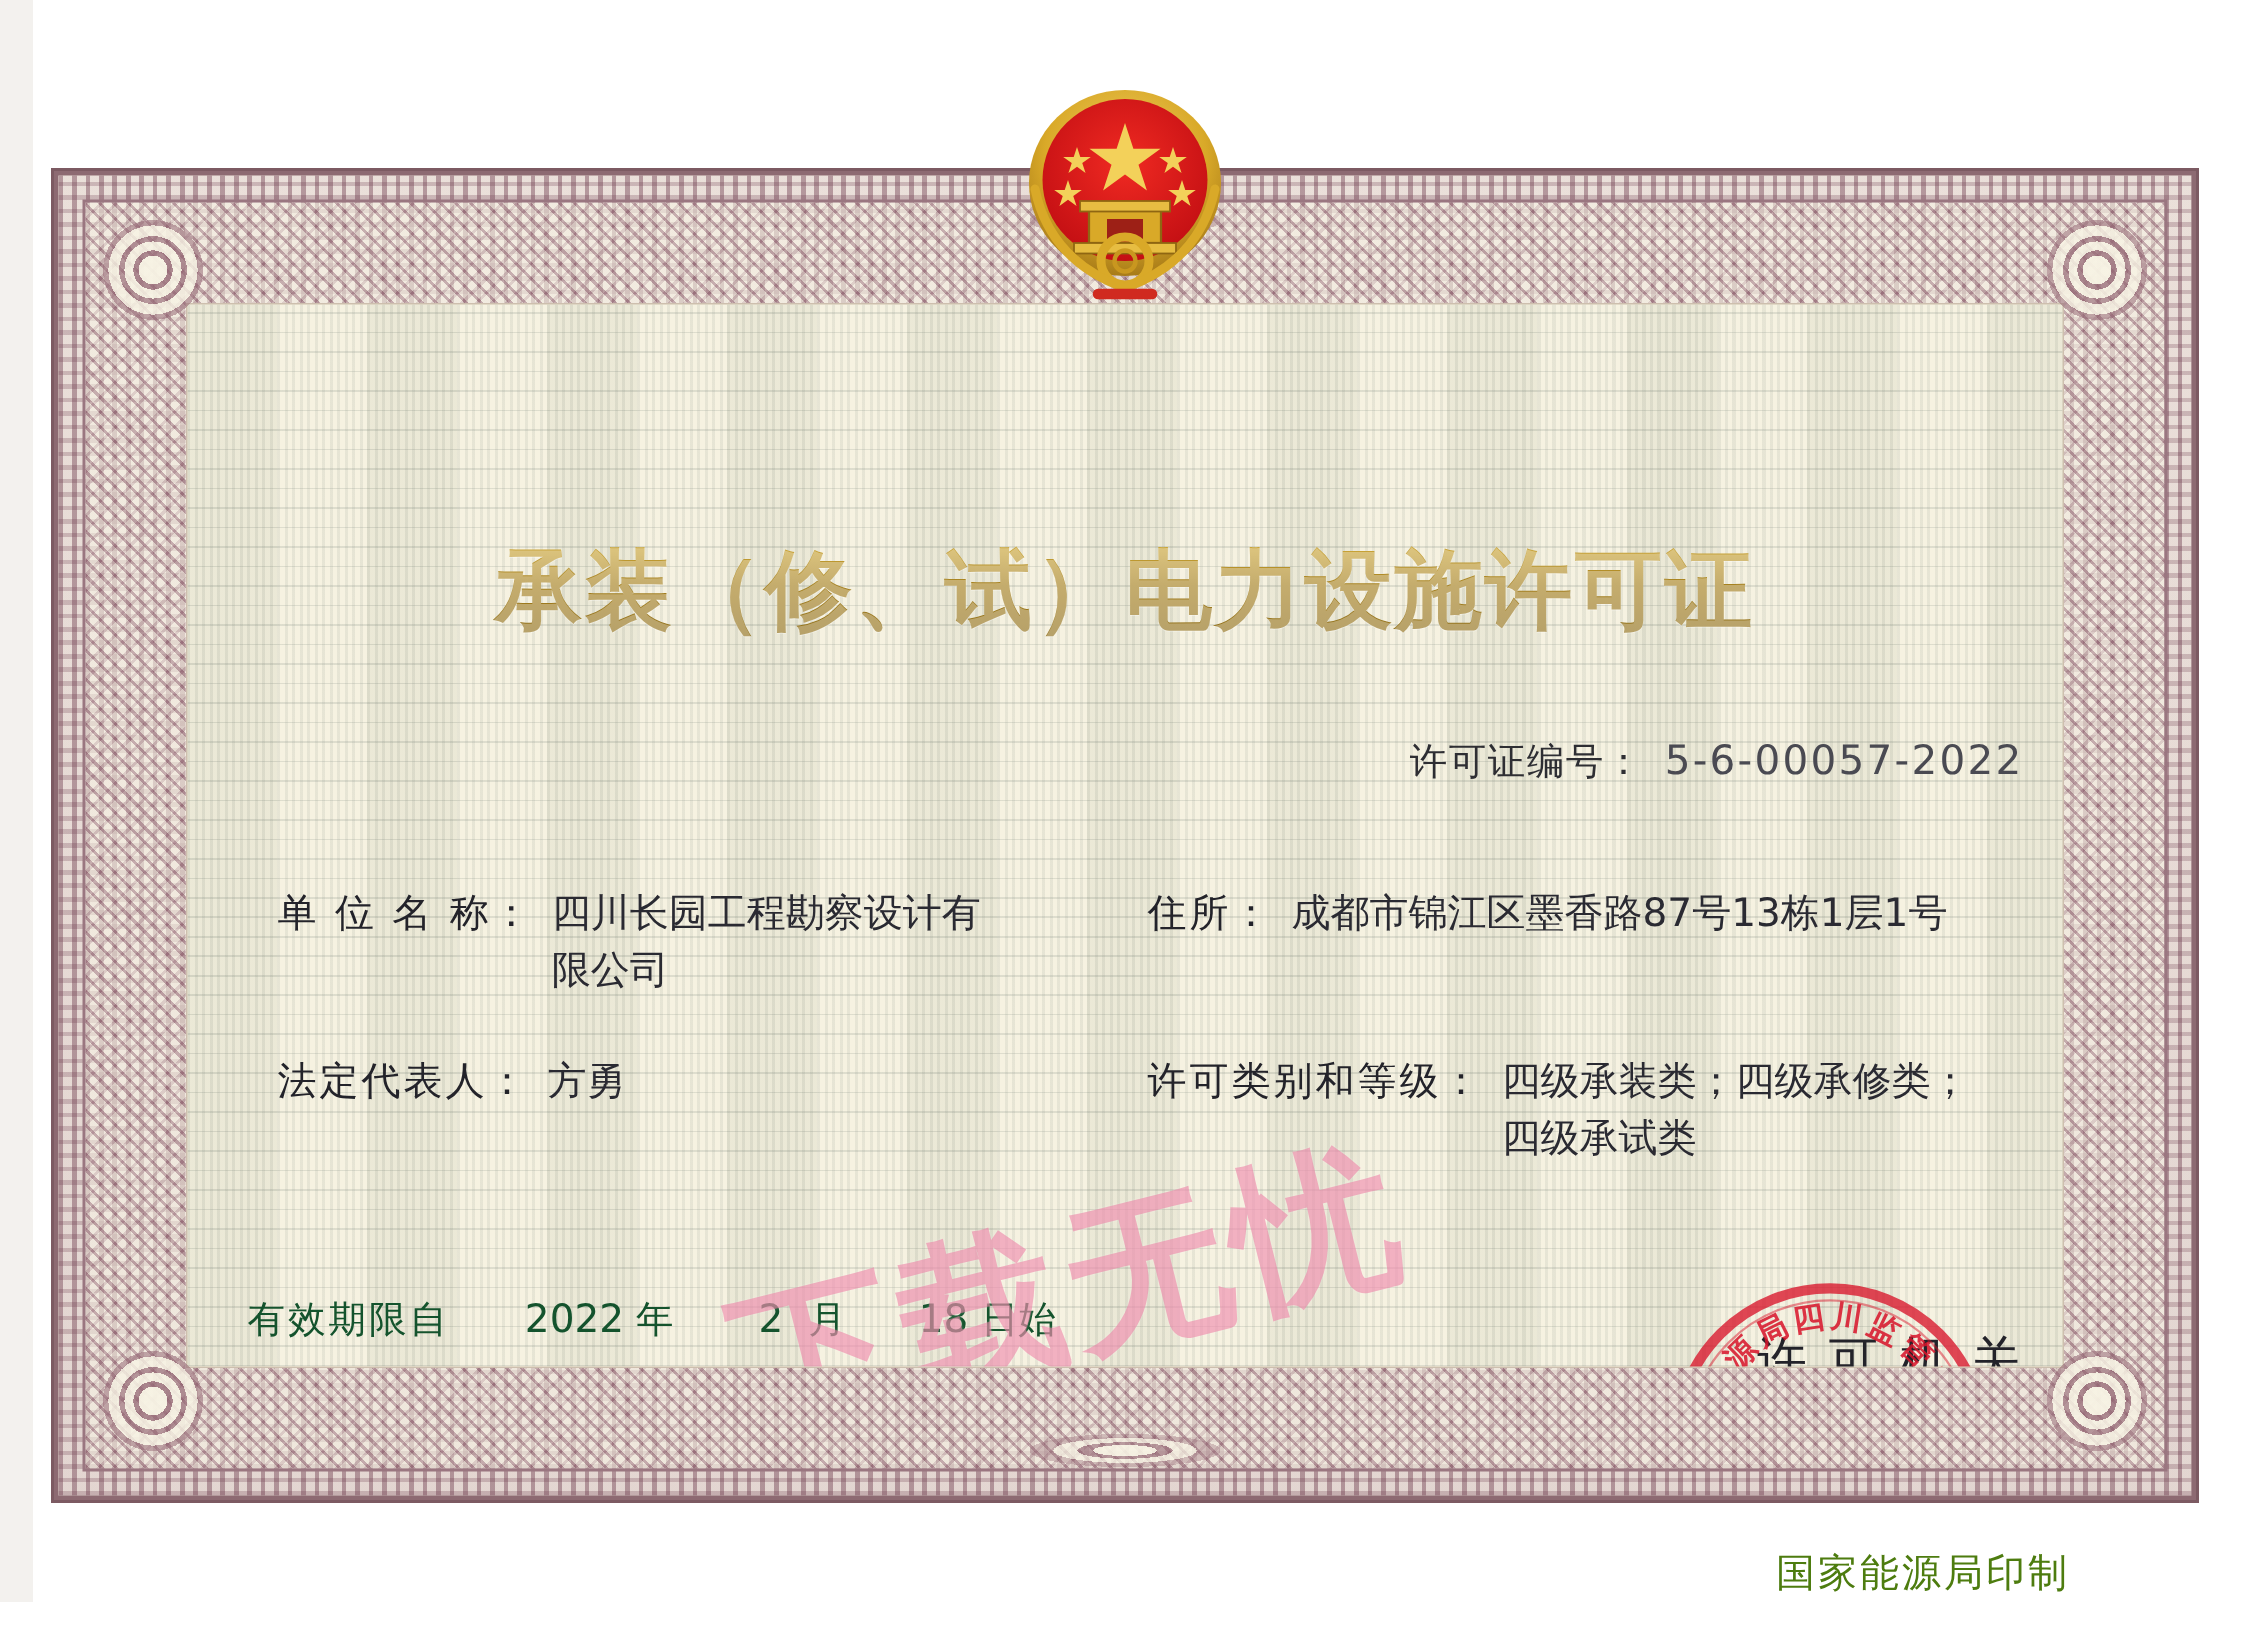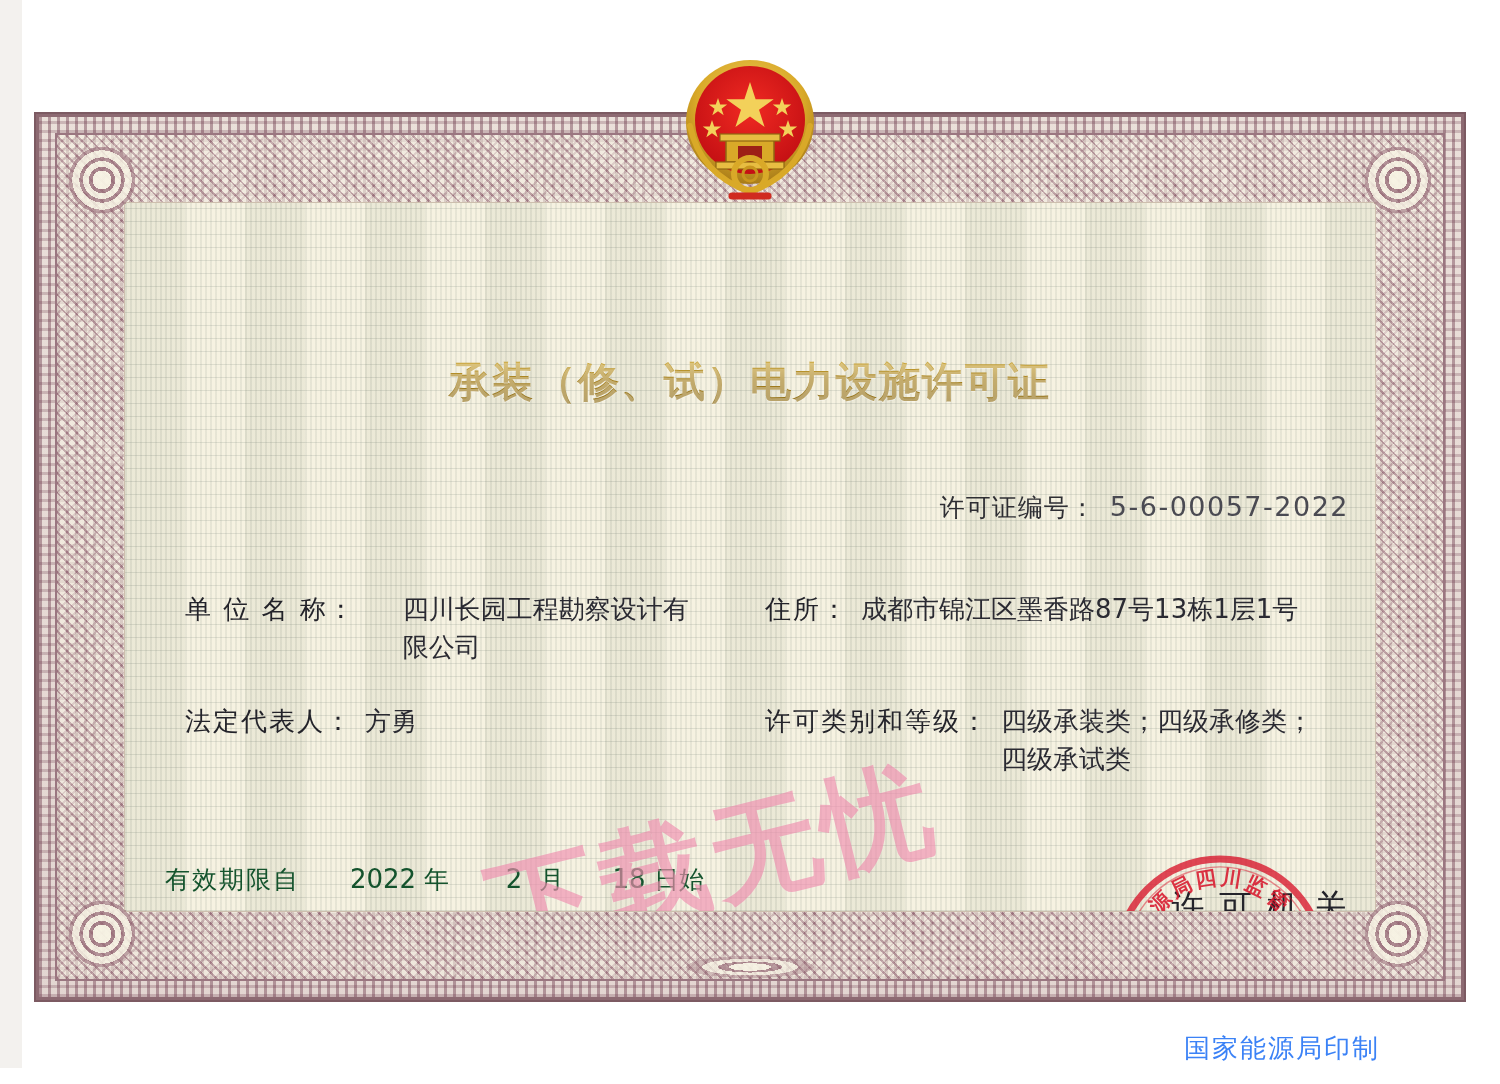--- a/index.html
+++ b/index.html
@@ -171,21 +171,21 @@
   }
 
   
   #title {
     position: absolute;
     top: 152px;
     left: 0;
     right: 0;
     text-align: center;
     font-family: "DejaVu Sans", "Liberation Sans", sans-serif;
-    font-size: 41px;
+    font-size: 58px;
     font-weight: 700;
     letter-spacing: 2px;
     color: #9a7a21;
     background: linear-gradient(180deg, #d9b443 0%, #a5801f 45%, #8a6a18 100%);
     -webkit-background-clip: text;
     background-clip: text;
     -webkit-text-fill-color: transparent;
     text-shadow: 0 1px 0 rgba(255,255,255,0.35);
   }
 
@@ -225,21 +225,21 @@
     color: #2a2a32;
   }
 
   #row-unit      { top: 388px; left: 60px;  width: 520px; }
   #row-address   { top: 388px; left: 640px; width: 700px; }
   #row-legalrep  { top: 500px; left: 60px;  width: 520px; }
   #row-category  { top: 500px; left: 640px; width: 720px; }
 
   #row-category .field-value { width: 330px; }
   #row-address  .field-value { width: 490px; }
-  #row-unit     .field-value { width: 300px; padding-left: 35px; }
+  #row-unit     .field-value { width: 300px; }
 
   
   #validity {
     position: absolute;
     left: 40px;
     top: 660px;
     width: 520px;
     font-size: 25px;
     color: #14532d;
   }
@@ -309,21 +309,21 @@
     text-shadow: 0 0 2px rgba(255,255,255,0.25);
   }
 
   
   #footer {
     position: absolute;
     right: 120px;
     bottom: 18px;
     font-size: 26px;
     letter-spacing: 2px;
-    color: #3b82f6;
+    color: #4d7c0f;
   }
 </style>
 </head>
 <body>
 
 <div id="page">
 
   <div class="scan-edge-left"></div>
   <div class="scan-edge-bottom"></div>
 

